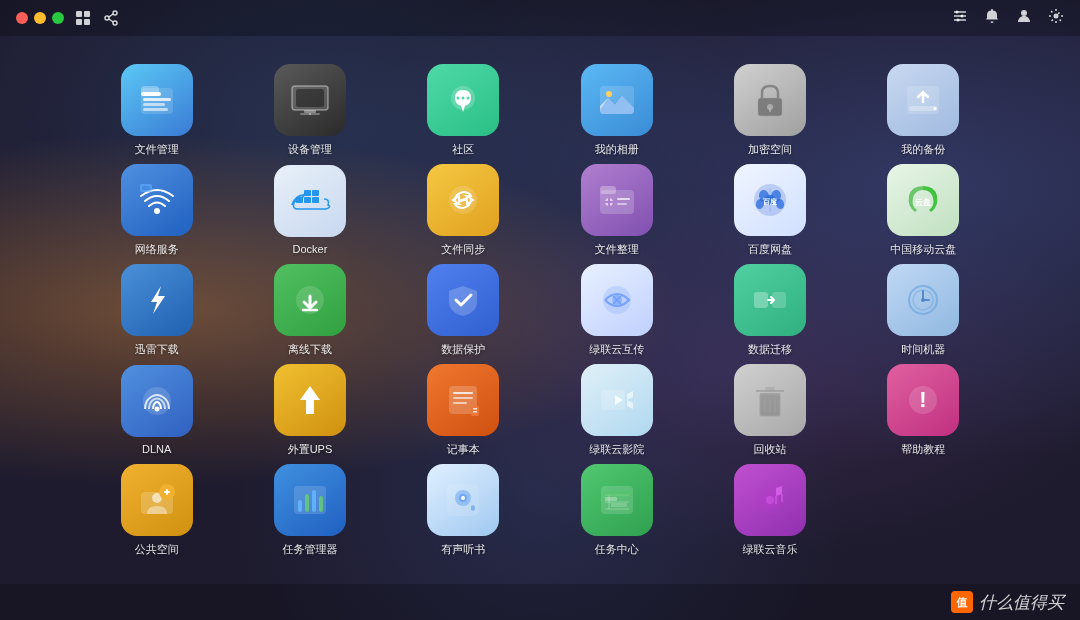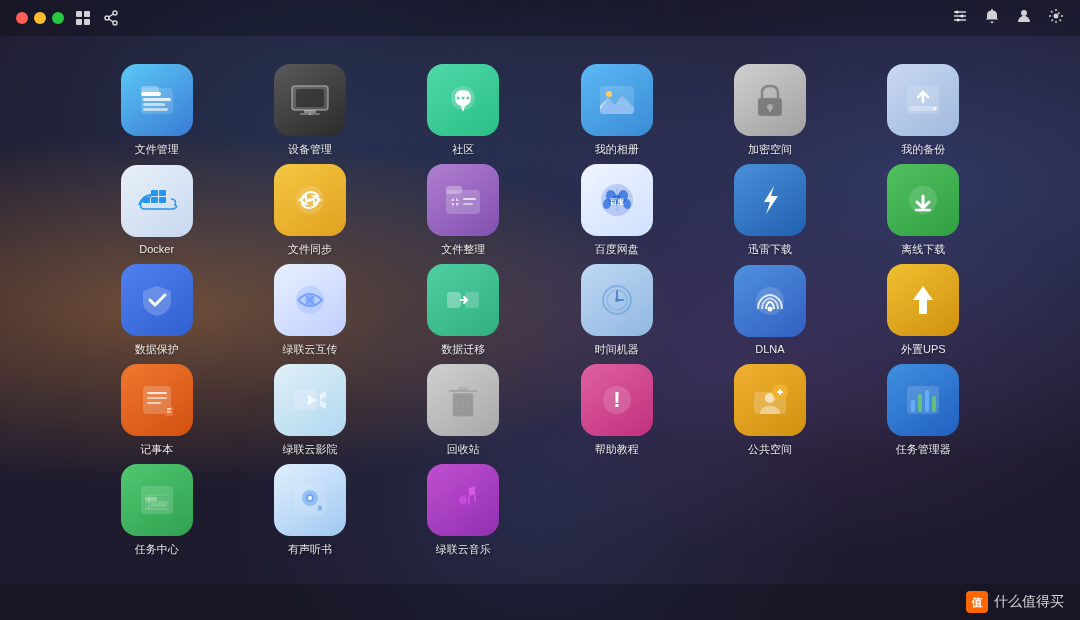--- a/index.html
+++ b/index.html
@@ -184,21 +184,22 @@
       display: flex;
       align-items: center;
       justify-content: center;
       color: white;
       font-size: 11px;
       font-weight: bold;
     }
 
     .watermark-text {
       color: rgba(255,255,255,0.8);
-      font-size: 14px;
+      font-size: 17px;
+      font-style: italic;
     }
   </style>
 </head>
 <body>
 
 <div class="background"></div>
 
 <div class="titlebar">
   <div class="titlebar-left">
     <div class="traffic-lights">
@@ -321,20 +322,33 @@
         <svg viewBox="0 0 44 44" width="44" height="44">
     <rect x="6" y="8" width="32" height="28" rx="4" fill="rgba(255,255,255,0.15)"></rect>
     <path d="M22 14 L22 24 M17 19 L22 14 L27 19" stroke="white" stroke-width="2.5" fill="none" stroke-linecap="round"></path>
     <rect x="8" y="28" width="28" height="5" rx="2" fill="rgba(255,255,255,0.3)"></rect>
     <circle cx="34" cy="30.5" r="1.5" fill="white"></circle>
   </svg>
       </div>
       <span class="app-label">我的备份</span>
     </div>
     <div class="app-item">
+      <div class="app-icon-wrapper icon-network">
+        <svg viewBox="0 0 44 44" width="44" height="44">
+    <path d="M6 18 Q22 6 38 18" stroke="white" stroke-width="2" fill="none" stroke-linecap="round"></path>
+    <path d="M10 23 Q22 13 34 23" stroke="white" stroke-width="2" fill="none" stroke-linecap="round"></path>
+    <path d="M14 28 Q22 21 30 28" stroke="white" stroke-width="2" fill="none" stroke-linecap="round"></path>
+    <circle cx="22" cy="33" r="3" fill="white"></circle>
+    <rect x="5" y="6" width="12" height="8" rx="2" fill="rgba(100,180,255,0.6)"></rect>
+    <rect x="7" y="8" width="8" height="4" rx="1" fill="rgba(60,120,220,0.5)"></rect>
+  </svg>
+      </div>
+      <span class="app-label">网络服务</span>
+    </div>
+    <div class="app-item">
       <div class="app-icon-wrapper icon-docker">
         <svg viewBox="0 0 44 44" width="44" height="44">
     <path d="M4 26 Q8 16 16 16" stroke="#2496ed" stroke-width="2" fill="none"></path>
     <rect x="8" y="18" width="7" height="6" rx="1" fill="#2496ed"></rect>
     <rect x="16" y="18" width="7" height="6" rx="1" fill="#2496ed"></rect>
     <rect x="24" y="18" width="7" height="6" rx="1" fill="#2496ed"></rect>
     <rect x="16" y="11" width="7" height="6" rx="1" fill="#2496ed"></rect>
     <rect x="24" y="11" width="7" height="6" rx="1" fill="#2496ed"></rect>
     <path d="M36 20 Q42 20 40 26 Q44 28 38 30 L10 30 Q4 30 6 24 Q8 20 14 22 Q14 14 22 16" stroke="#2496ed" stroke-width="1.5" fill="none"></path>
   </svg>
@@ -374,20 +388,30 @@
     <ellipse cx="28" cy="18" rx="5" ry="6" fill="rgba(30,100,220,0.7)" transform="rotate(10 28 18)"></ellipse>
     <ellipse cx="12" cy="26" rx="4" ry="5" fill="rgba(30,100,220,0.7)" transform="rotate(15 12 26)"></ellipse>
     <ellipse cx="32" cy="26" rx="4" ry="5" fill="rgba(30,100,220,0.7)" transform="rotate(-15 32 26)"></ellipse>
     <circle cx="22" cy="22" r="5" fill="rgba(30,100,220,0.8)"></circle>
     <text x="22" y="26" text-anchor="middle" fill="white" font-size="7" font-weight="bold">百度</text>
   </svg>
       </div>
       <span class="app-label">百度网盘</span>
     </div>
     <div class="app-item">
+      <div class="app-icon-wrapper icon-mobile">
+        <svg viewBox="0 0 44 44" width="44" height="44">
+    <path d="M22 10 L22 12 Q14 12 12 20 Q10 28 16 32 L14 34 Q6 28 8 18 Q10 8 22 8Z" fill="rgba(0,160,0,0.5)"></path>
+    <path d="M22 10 L22 12 Q30 12 32 20 Q34 28 28 32 L30 34 Q38 28 36 18 Q34 8 22 8Z" fill="rgba(0,180,0,0.7)"></path>
+    <text x="22" y="27" text-anchor="middle" fill="white" font-size="8" font-weight="bold">云盘</text>
+  </svg>
+      </div>
+      <span class="app-label">中国移动云盘</span>
+    </div>
+    <div class="app-item">
       <div class="app-icon-wrapper icon-thunder">
         <svg viewBox="0 0 44 44" width="44" height="44">
     <polygon points="26,8 16,24 22,24 18,36 30,18 23,18" fill="white"></polygon>
   </svg>
       </div>
       <span class="app-label">迅雷下载</span>
     </div>
     <div class="app-item">
       <div class="app-icon-wrapper icon-offline">
         <svg viewBox="0 0 44 44" width="44" height="44">
@@ -524,49 +548,49 @@
       <div class="app-icon-wrapper icon-taskmanager">
         <svg viewBox="0 0 44 44" width="44" height="44">
     <rect x="6" y="8" width="32" height="28" rx="4" fill="rgba(255,255,255,0.15)"></rect>
     <line x1="12" y1="24" x2="12" y2="32" stroke="rgba(100,180,255,0.9)" stroke-width="4" stroke-linecap="round"></line>
     <line x1="19" y1="18" x2="19" y2="32" stroke="rgba(100,200,120,0.9)" stroke-width="4" stroke-linecap="round"></line>
     <line x1="26" y1="14" x2="26" y2="32" stroke="rgba(100,180,255,0.9)" stroke-width="4" stroke-linecap="round"></line>
     <line x1="33" y1="20" x2="33" y2="32" stroke="rgba(100,200,120,0.9)" stroke-width="4" stroke-linecap="round"></line>
   </svg>
       </div>
       <span class="app-label">任务管理器</span>
+    </div>
+    <div class="app-item">
+      <div class="app-icon-wrapper icon-audiobook">
+        <svg viewBox="0 0 44 44" width="44" height="44">
+    <rect x="6" y="6" width="32" height="32" rx="6" fill="rgba(255,255,255,0.1)"></rect>
+    <circle cx="22" cy="20" r="8" fill="rgba(100,160,240,0.5)"></circle>
+    <circle cx="22" cy="20" r="4" fill="rgba(100,160,240,0.8)"></circle>
+    <circle cx="22" cy="20" r="2" fill="white"></circle>
+    <path d="M30 28 Q34 26 34 30 Q34 34 30 32" fill="rgba(100,160,240,0.7)"></path>
+  </svg>
+      </div>
+      <span class="app-label">有声听书</span>
     </div>
     <div class="app-item">
       <div class="app-icon-wrapper icon-taskcenter">
         <svg viewBox="0 0 44 44" width="44" height="44">
     <rect x="6" y="8" width="32" height="28" rx="4" fill="rgba(255,255,255,0.15)"></rect>
     <line x1="10" y1="17" x2="34" y2="17" stroke="rgba(255,255,255,0.3)" stroke-width="1"></line>
     <line x1="10" y1="24" x2="34" y2="24" stroke="rgba(255,255,255,0.3)" stroke-width="1"></line>
     <line x1="10" y1="31" x2="34" y2="31" stroke="rgba(255,255,255,0.3)" stroke-width="1"></line>
     <line x1="14" y1="17" x2="14" y2="31" stroke="rgba(255,255,255,0.3)" stroke-width="1"></line>
     <rect x="8" y="13" width="28" height="5" rx="1" fill="rgba(80,200,100,0.4)"></rect>
     <rect x="10" y="19" width="12" height="4" rx="1" fill="rgba(255,255,255,0.3)"></rect>
     <rect x="16" y="25" width="16" height="4" rx="1" fill="rgba(255,255,255,0.2)"></rect>
   </svg>
       </div>
       <span class="app-label">任务中心</span>
     </div>
     <div class="app-item">
-      <div class="app-icon-wrapper icon-audiobook">
-        <svg viewBox="0 0 44 44" width="44" height="44">
-    <rect x="6" y="6" width="32" height="32" rx="6" fill="rgba(255,255,255,0.1)"></rect>
-    <circle cx="22" cy="20" r="8" fill="rgba(100,160,240,0.5)"></circle>
-    <circle cx="22" cy="20" r="4" fill="rgba(100,160,240,0.8)"></circle>
-    <circle cx="22" cy="20" r="2" fill="white"></circle>
-    <path d="M30 28 Q34 26 34 30 Q34 34 30 32" fill="rgba(100,160,240,0.7)"></path>
-  </svg>
-      </div>
-      <span class="app-label">有声听书</span>
-    </div>
-    <div class="app-item">
       <div class="app-icon-wrapper icon-greenmusic">
         <svg viewBox="0 0 44 44" width="44" height="44">
     <circle cx="22" cy="22" r="14" fill="rgba(180,60,200,0.3)"></circle>
     <circle cx="22" cy="22" r="8" fill="rgba(180,60,200,0.5)"></circle>
     <circle cx="22" cy="22" r="4" fill="rgba(200,80,220,0.8)"></circle>
     <path d="M28 10 L34 8 L34 16 L28 18Z" fill="rgba(220,100,240,0.8)"></path>
     <line x1="28" y1="18" x2="28" y2="26" stroke="rgba(220,100,240,0.6)" stroke-width="1.5"></line>
     <line x1="34" y1="16" x2="34" y2="24" stroke="rgba(220,100,240,0.6)" stroke-width="1.5"></line>
   </svg>
       </div>

